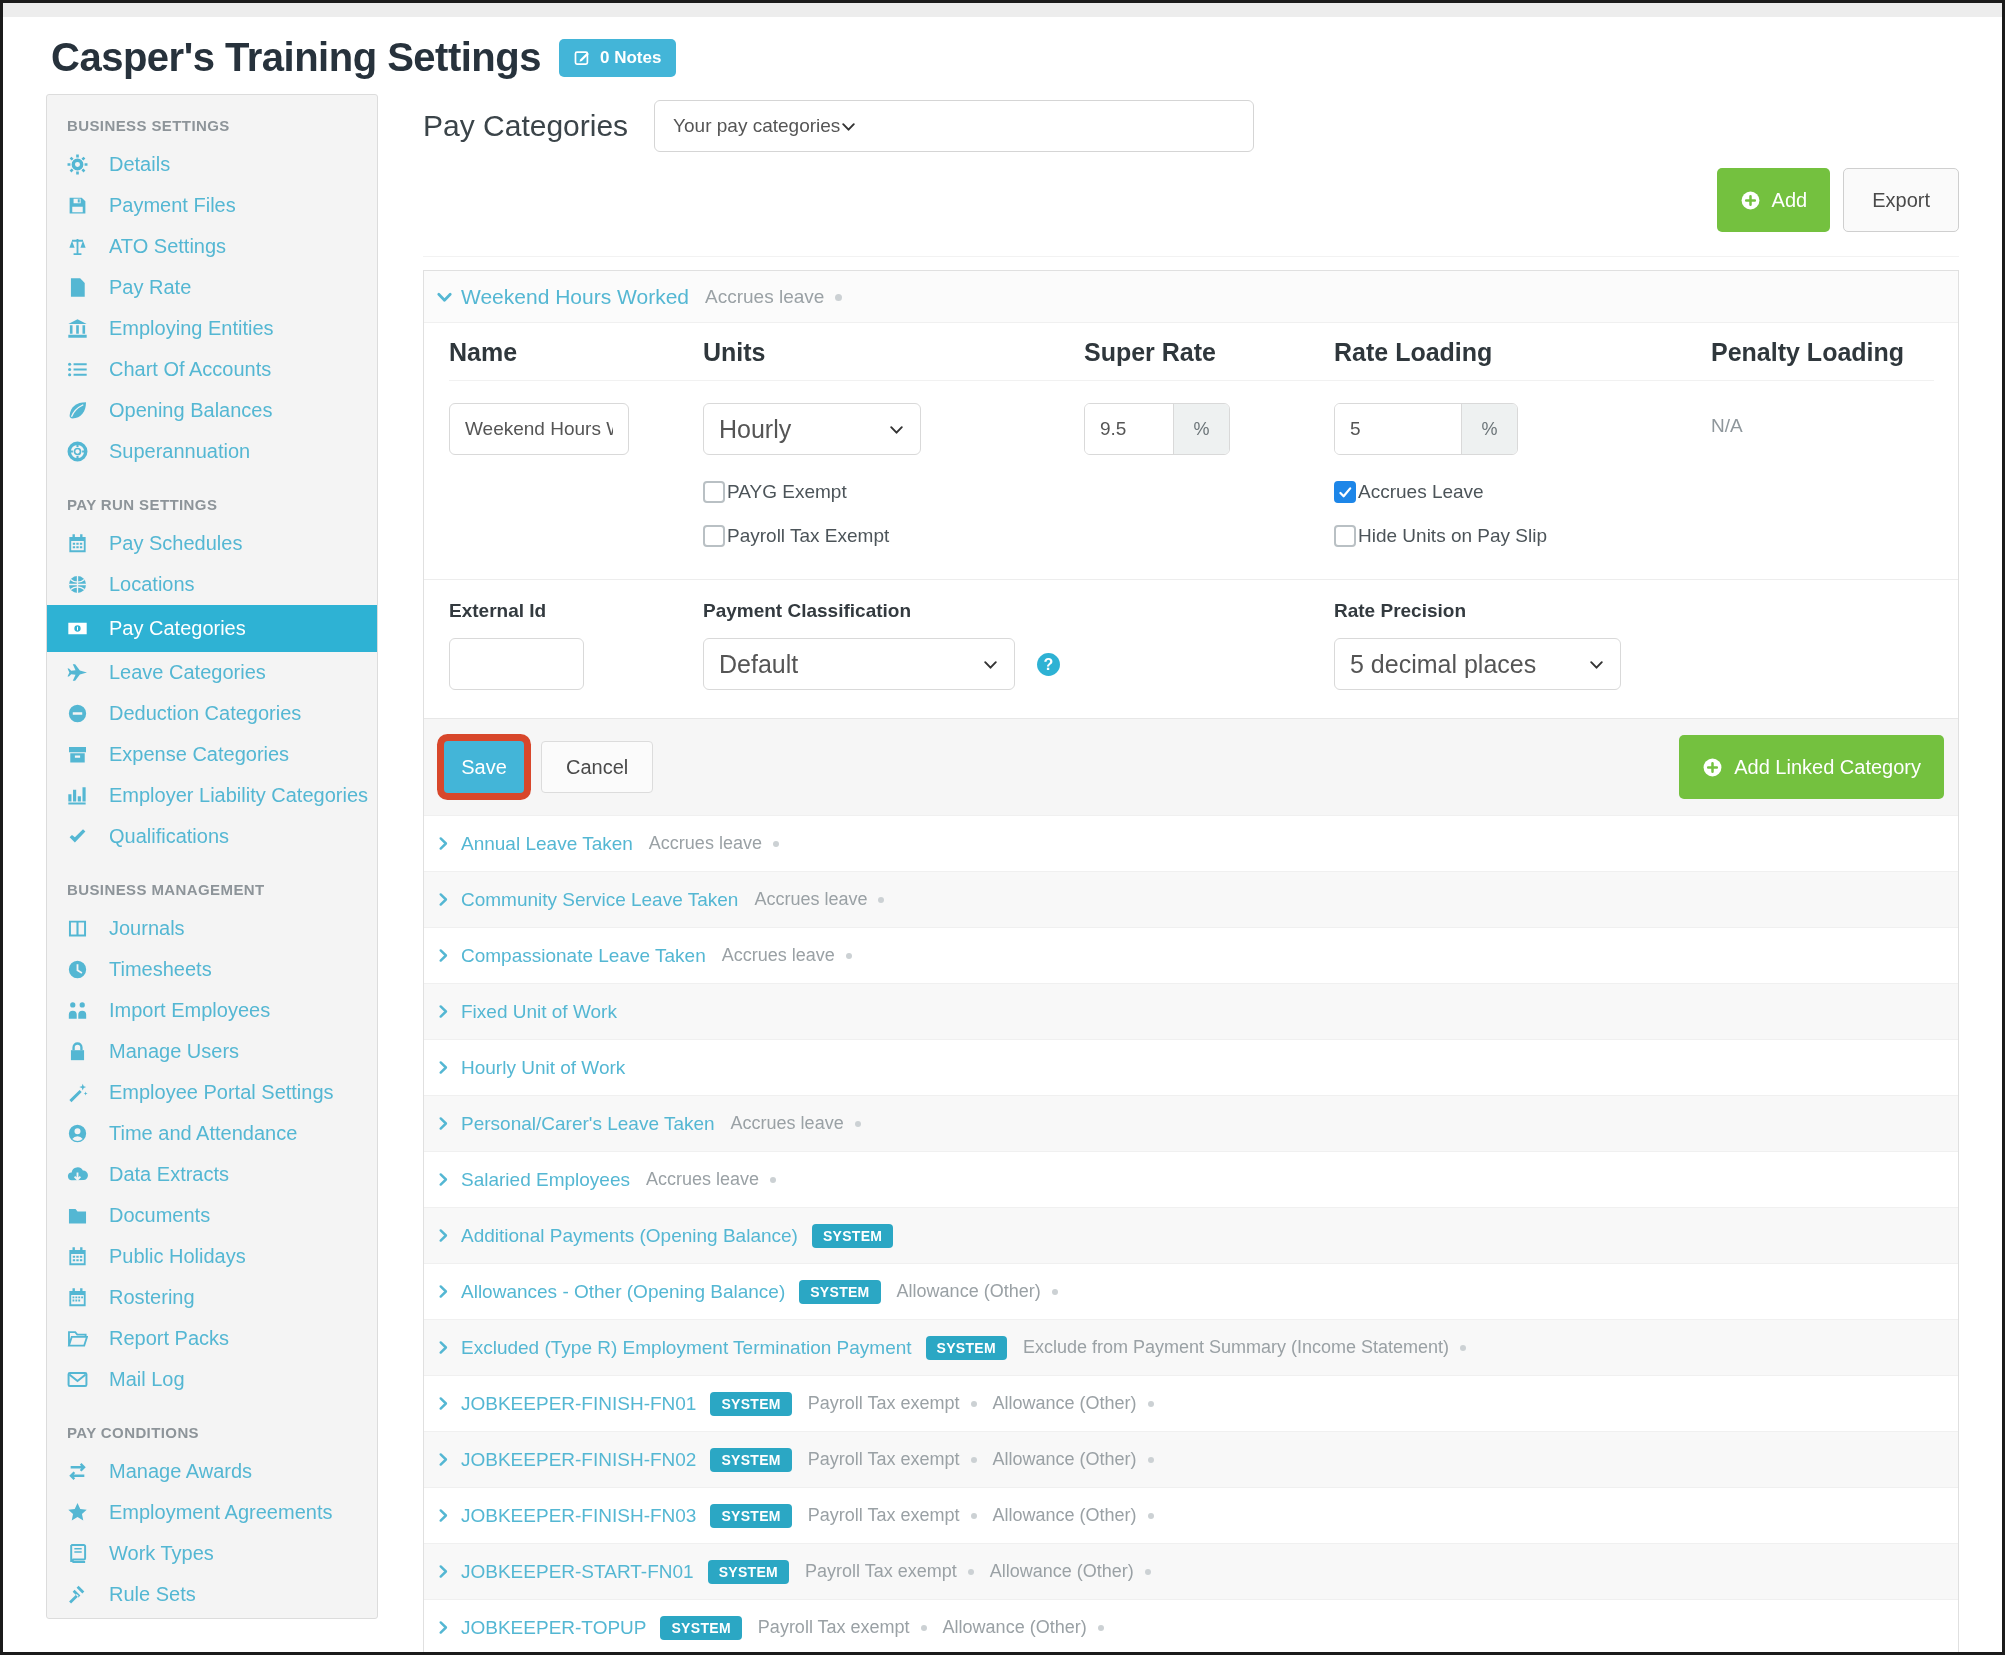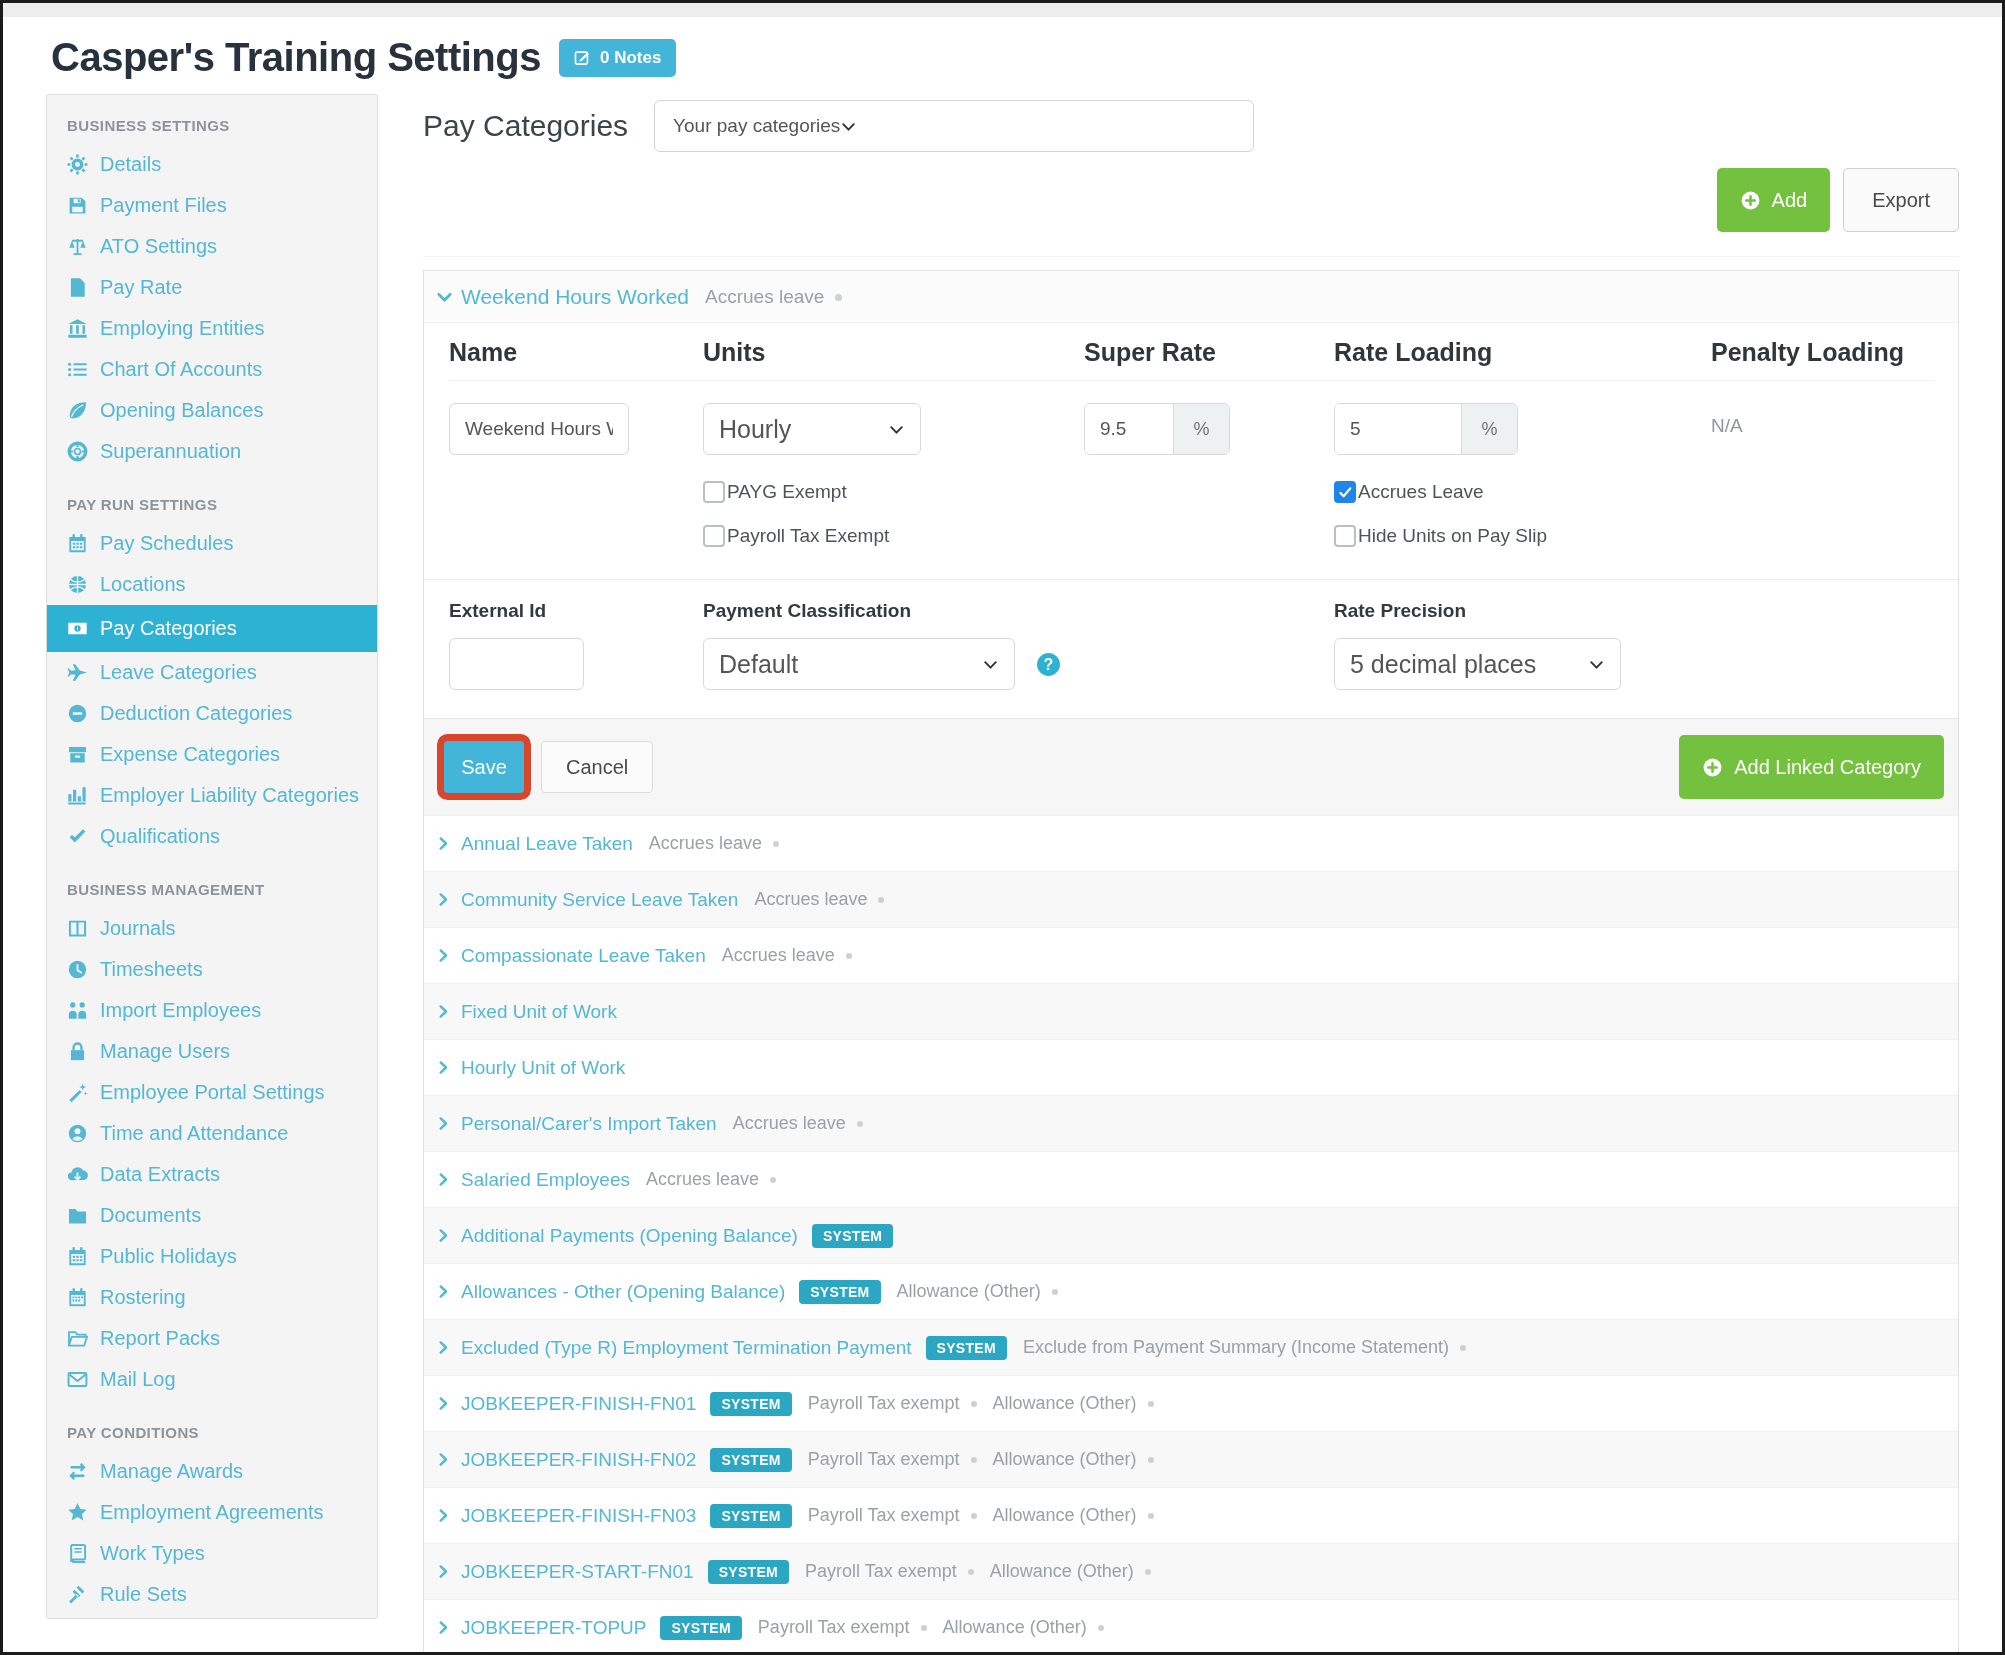--- a/index.html
+++ b/index.html
@@ -22,21 +22,21 @@
   .notes-badge .icon{width:17px;height:17px;color:#fff;}
 
   .layout{display:flex;align-items:flex-start;gap:45px;padding:0 43px;}
 
   
   aside{flex:0 0 332px;background:#f4f4f4;border:1px solid #dcdcdc;border-radius:3px;
     height:1525px;overflow:hidden;padding-top:8px;}
   .side-section h3{font-size:15px;color:#8d9499;font-weight:700;letter-spacing:.4px;
     margin:24px 20px 10px;}
   .side-section:first-child h3{margin-top:14px;}
-  .side-item{display:flex;align-items:center;gap:12px;padding:9px 20px;font-size:20px;
+  .side-item{display:flex;align-items:center;gap:21px;padding:9px 20px;font-size:20px;
     color:var(--link,#54b7d3);cursor:pointer;white-space:nowrap;}
   .side-item.active{background:var(--accent,#2eb2d4);color:#fff;padding:12px 20px;}
   .icon{display:inline-block;flex:none;}
   .icon svg{width:100%;height:100%;display:block;}
   .side-item .icon{width:21px;height:21px;}
 
   
   main{flex:1;min-width:0;padding-top:6px;}
   .main-head{display:flex;align-items:center;gap:26px;}
   h2{font-size:30px;font-weight:500;color:#3b4449;}
@@ -631,21 +631,21 @@
               </svg>
             </span>
             <span class="row-name">Hourly Unit of Work</span>
           </div>
           <div class="cat-row alt">
             <span class="icon">
               <svg viewBox="0 0 16 16" aria-hidden="true">
                 <path fill="none" stroke="currentColor" stroke-width="2.6" stroke-linecap="round" stroke-linejoin="round" d="M5 2.6L10.6 8 5 13.4"></path>
               </svg>
             </span>
-            <span class="row-name">Personal/Carer's Import Taken</span>
+            <span class="row-name">Personal/Carer's Leave Taken</span>
             <span class="tag">Accrues leave</span>
             <span class="tag-dot"></span>
           </div>
           <div class="cat-row">
             <span class="icon">
               <svg viewBox="0 0 16 16" aria-hidden="true">
                 <path fill="none" stroke="currentColor" stroke-width="2.6" stroke-linecap="round" stroke-linejoin="round" d="M5 2.6L10.6 8 5 13.4"></path>
               </svg>
             </span>
             <span class="row-name">Salaried Employees</span>

